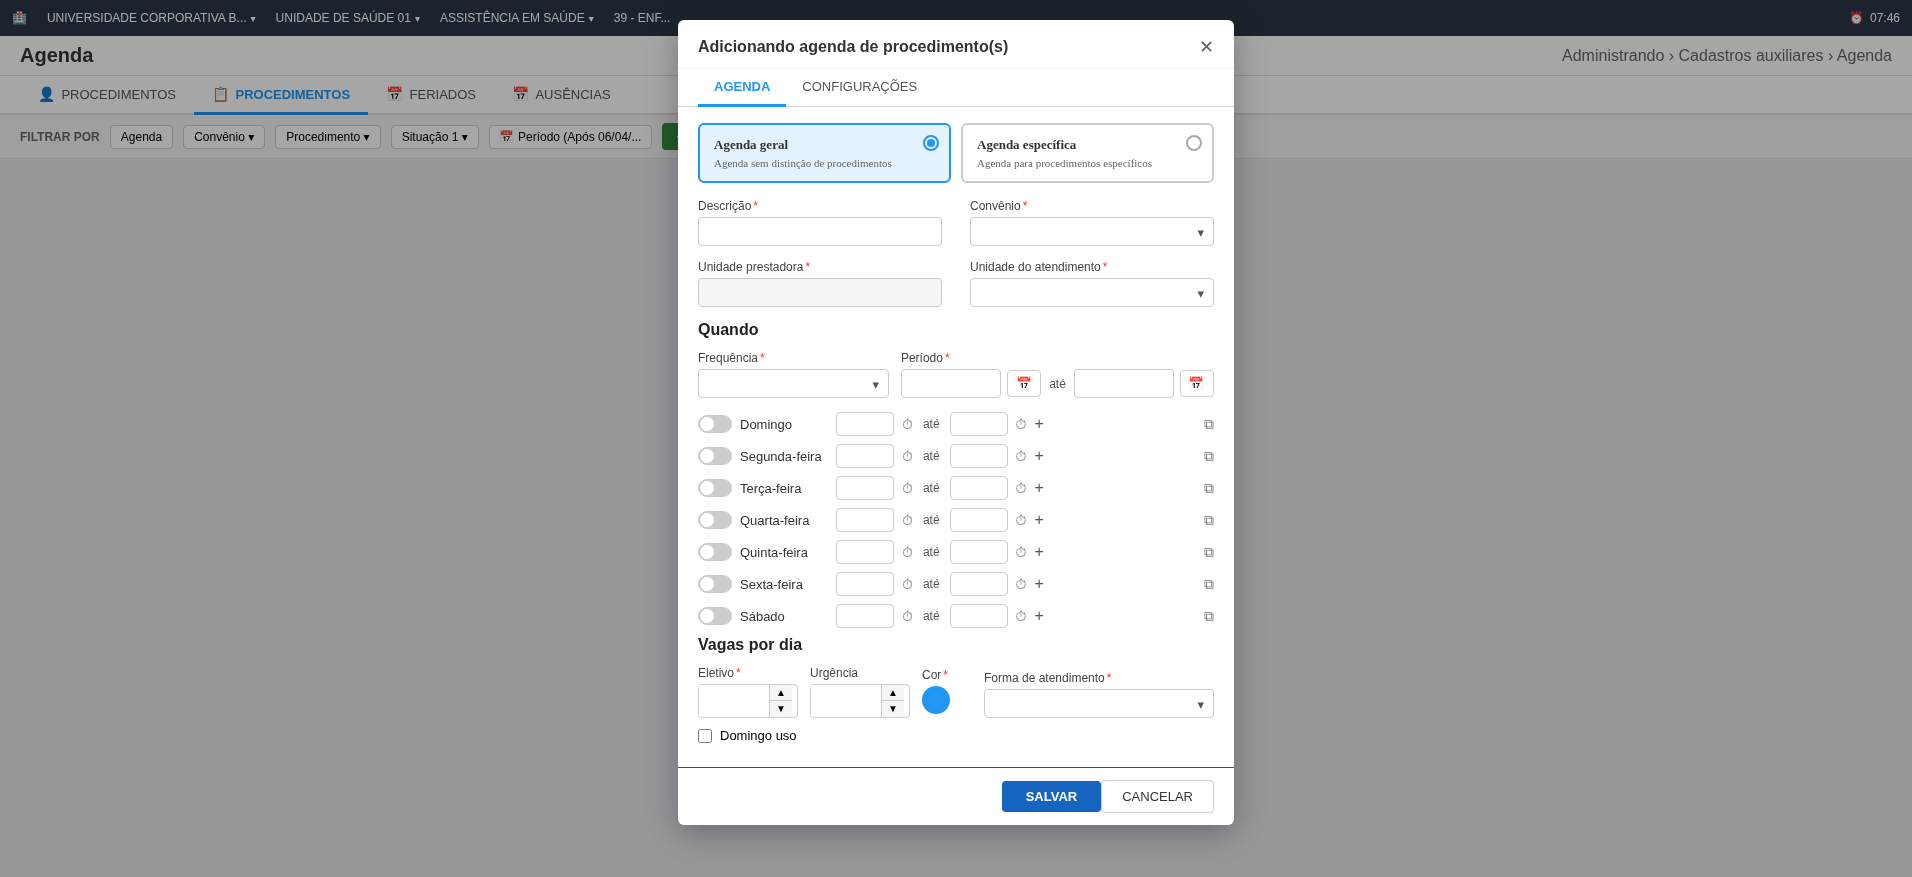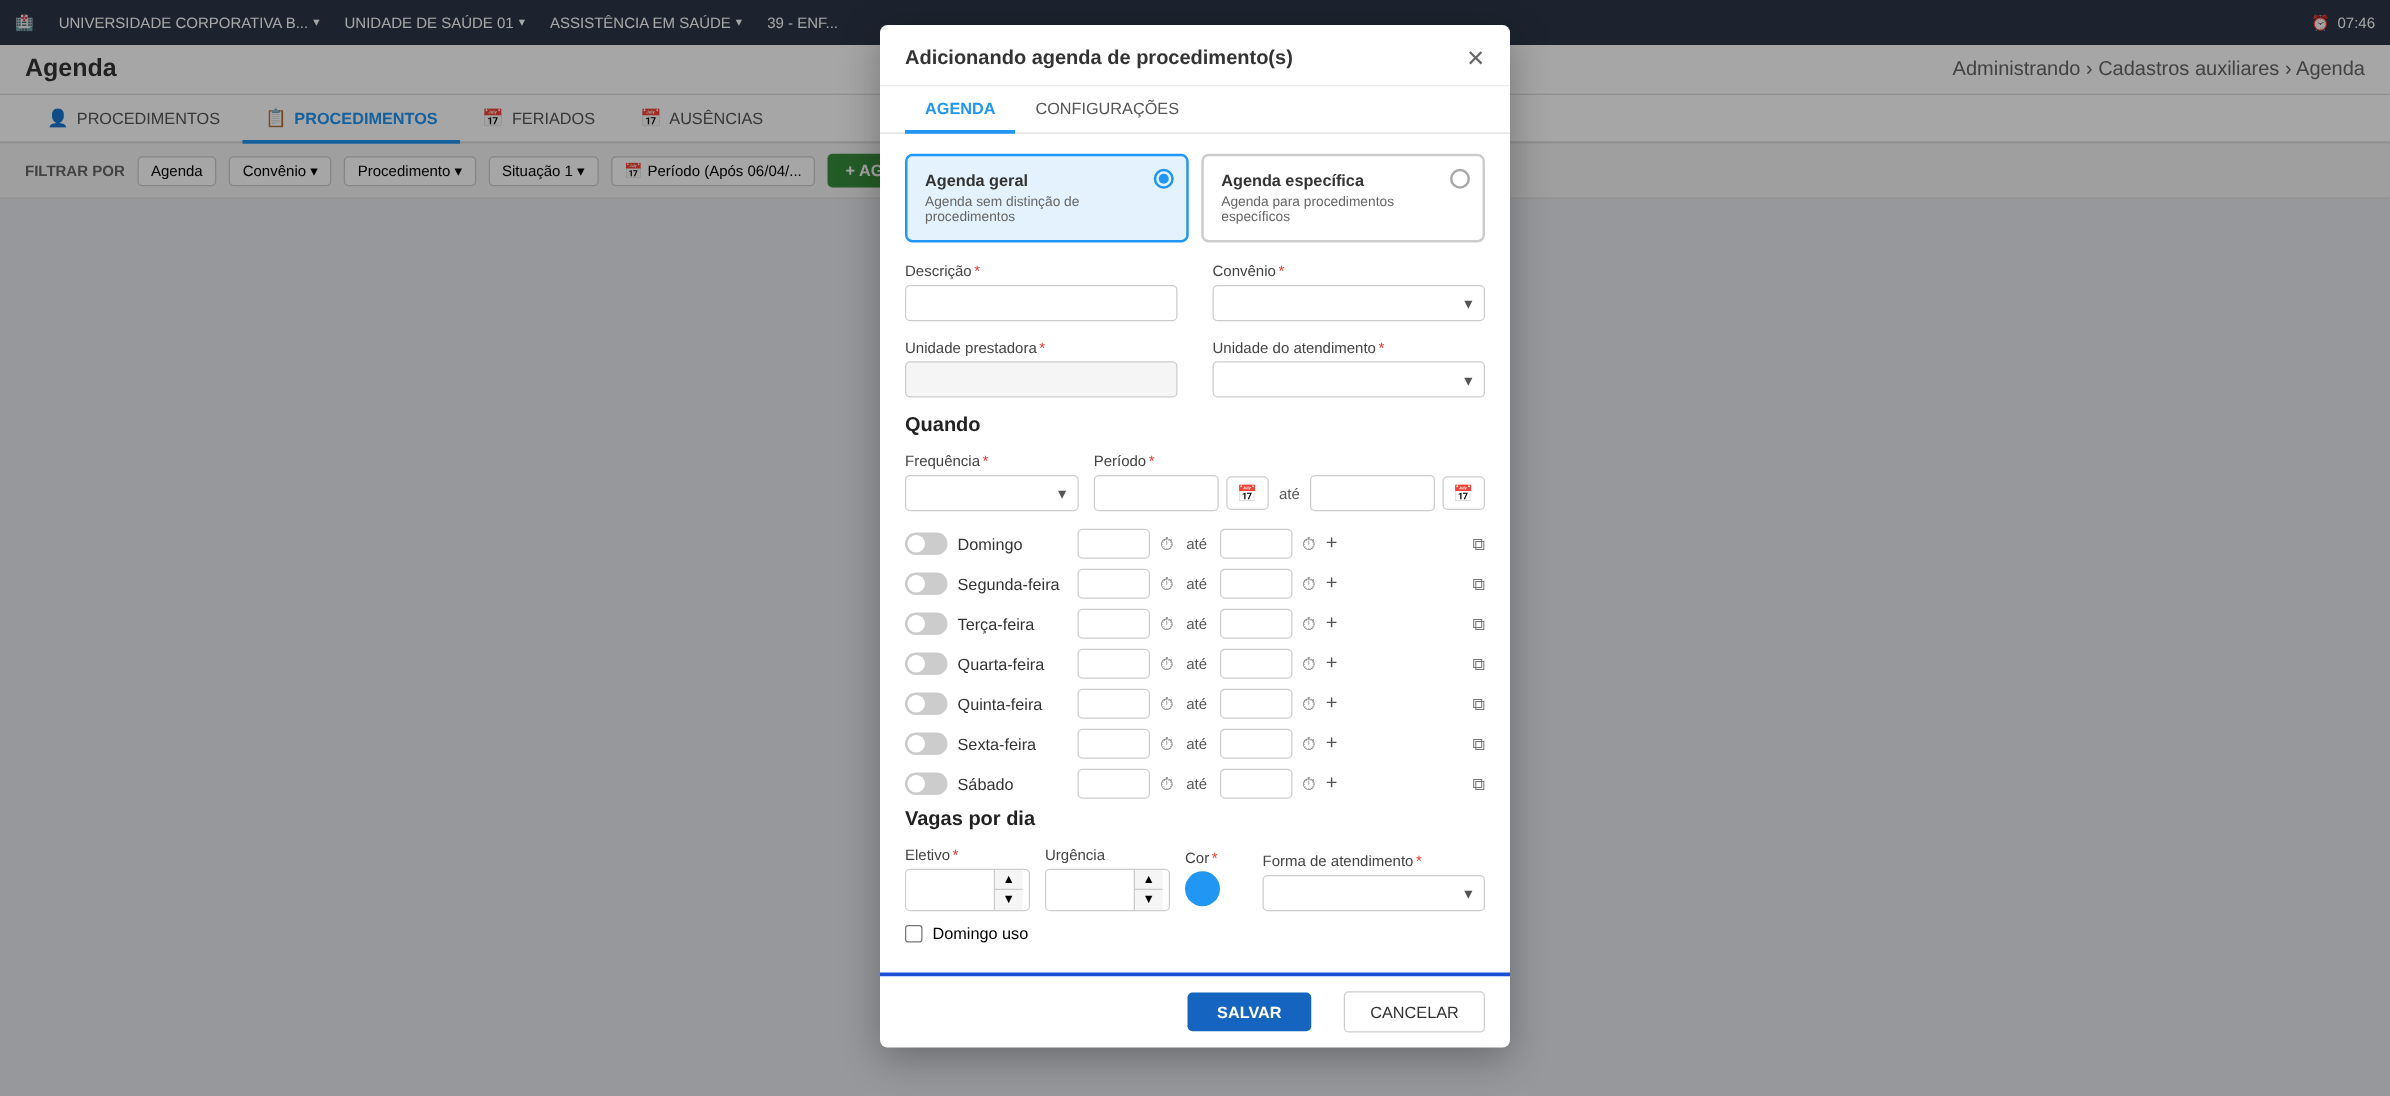--- a/index.html
+++ b/index.html
@@ -130,21 +130,21 @@
       display: flex;
       align-items: flex-start;
       justify-content: center;
       padding-top: 20px;
     }
 
     
     .modal {
       background: #fff;
       border-radius: 6px;
-      width: 504px;
+      width: 556px;
       max-height: 840px;
       overflow-y: auto;
       box-shadow: 0 8px 32px rgba(0,0,0,0.3);
       position: relative;
     }
     .modal-header {
       padding: 16px 20px 10px;
       display: flex;
       align-items: center;
       justify-content: space-between;
@@ -194,20 +194,21 @@
       gap: 10px;
       margin-bottom: 16px;
     }
     .agenda-type-card {
       flex: 1;
       border: 2px solid #ccc;
       border-radius: 6px;
       padding: 12px 14px;
       cursor: pointer;
       position: relative;
+      font-family: Liberation Serif, serif;
     }
     .agenda-type-card.selected {
       border-color: #2196f3;
       background: #e3f2fd;
     }
     .agenda-type-title {
       font-weight: 600;
       font-size: 13px;
       color: #333;
       margin-bottom: 4px;
@@ -453,22 +454,22 @@
       margin-bottom: 8px;
     }
     .checkbox { width: 14px; height: 14px; cursor: pointer; }
 
     
     .modal-footer {
       padding: 12px 20px;
       display: flex;
       align-items: center;
       justify-content: flex-end;
-      gap: 26px;
-      border-top: 3px solid #1d4ed8;
+      gap: 0;
+      border-top: 1px solid #1d4ed8;
     }
     .btn-save {
       background: #1565c0;
       color: #fff;
       border: none;
       border-radius: 4px;
       padding: 8px 24px;
       font-size: 13px;
       font-weight: 600;
       cursor: pointer;

